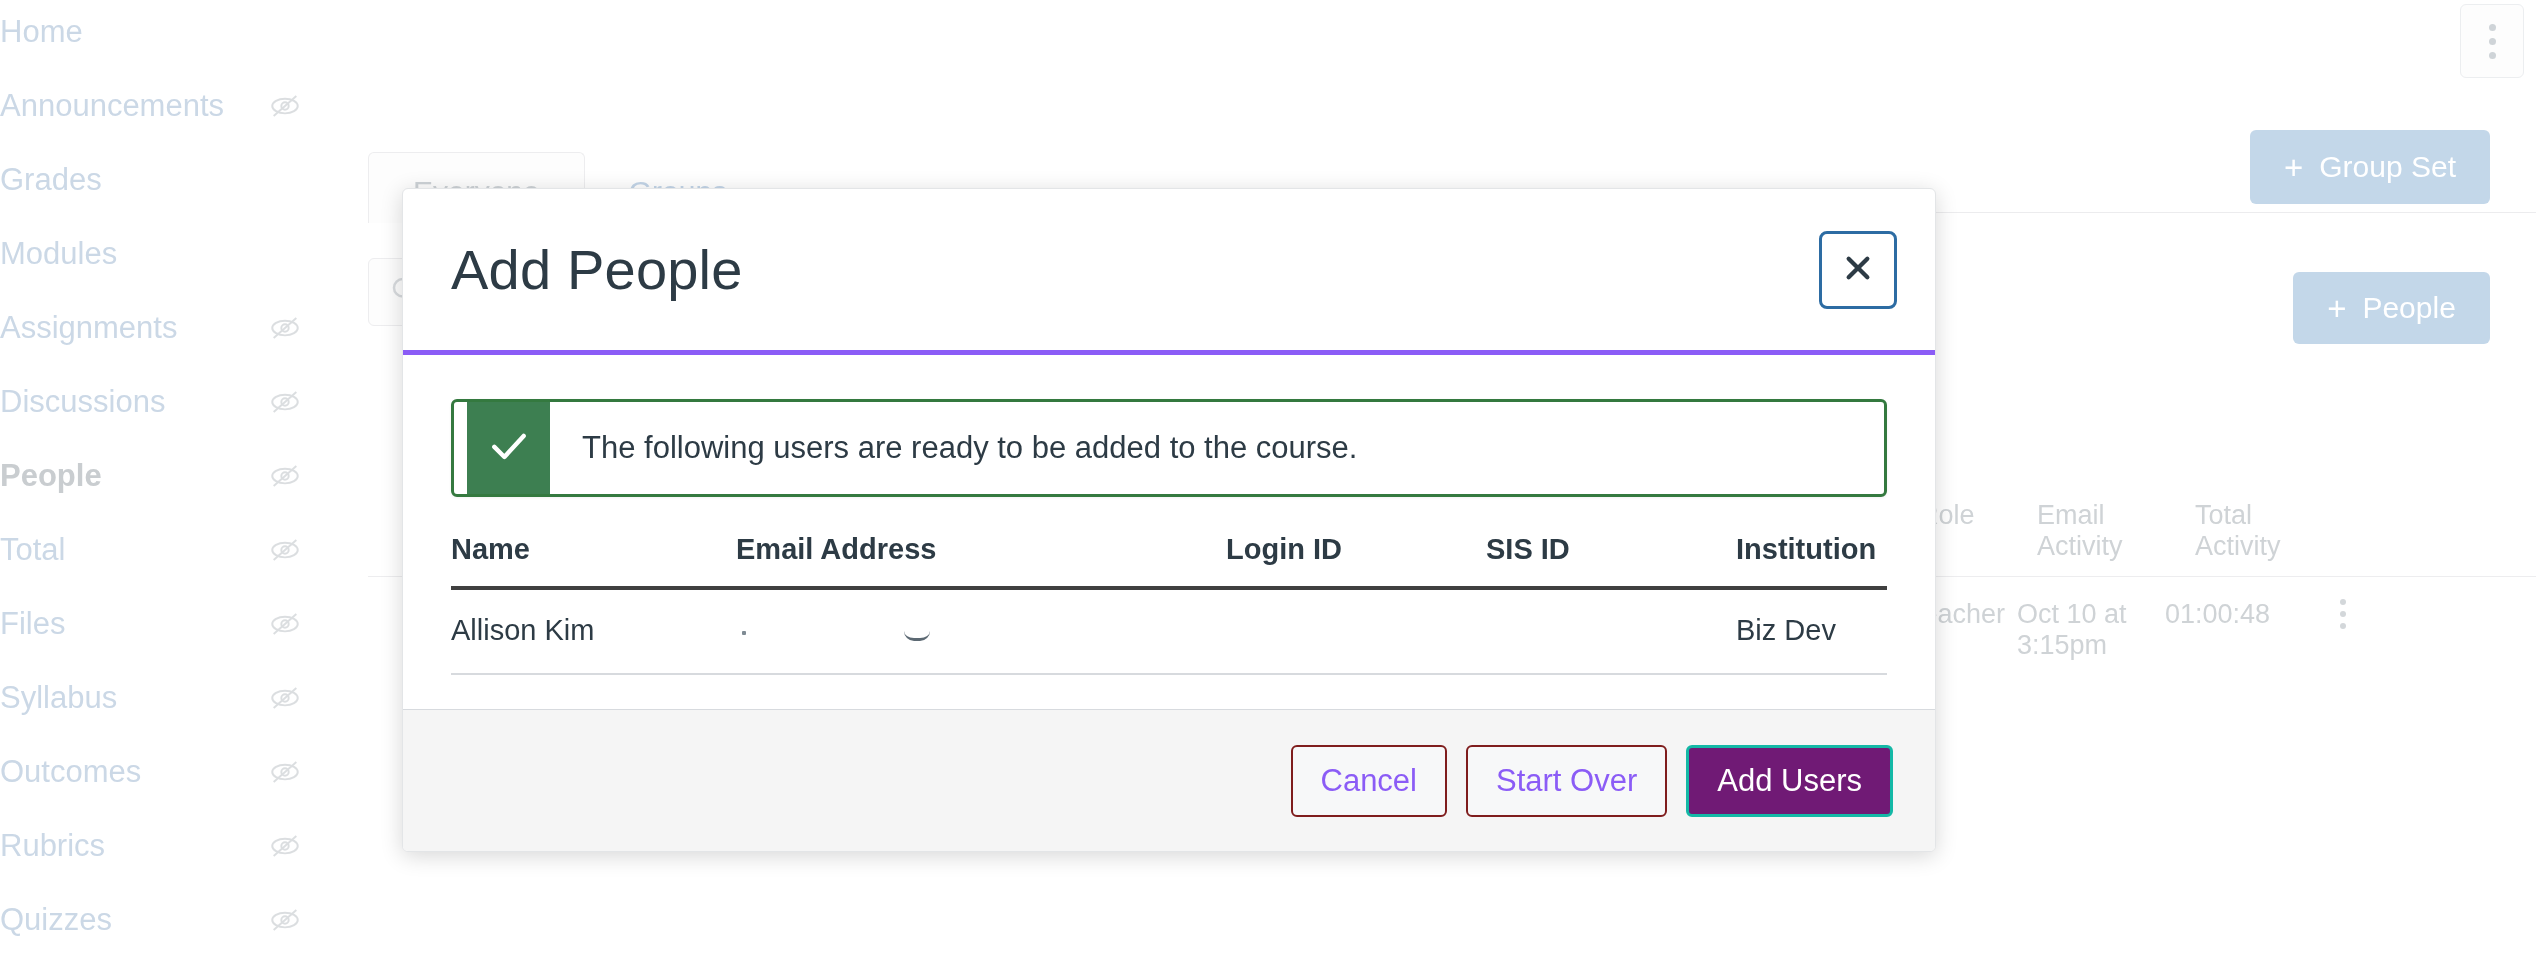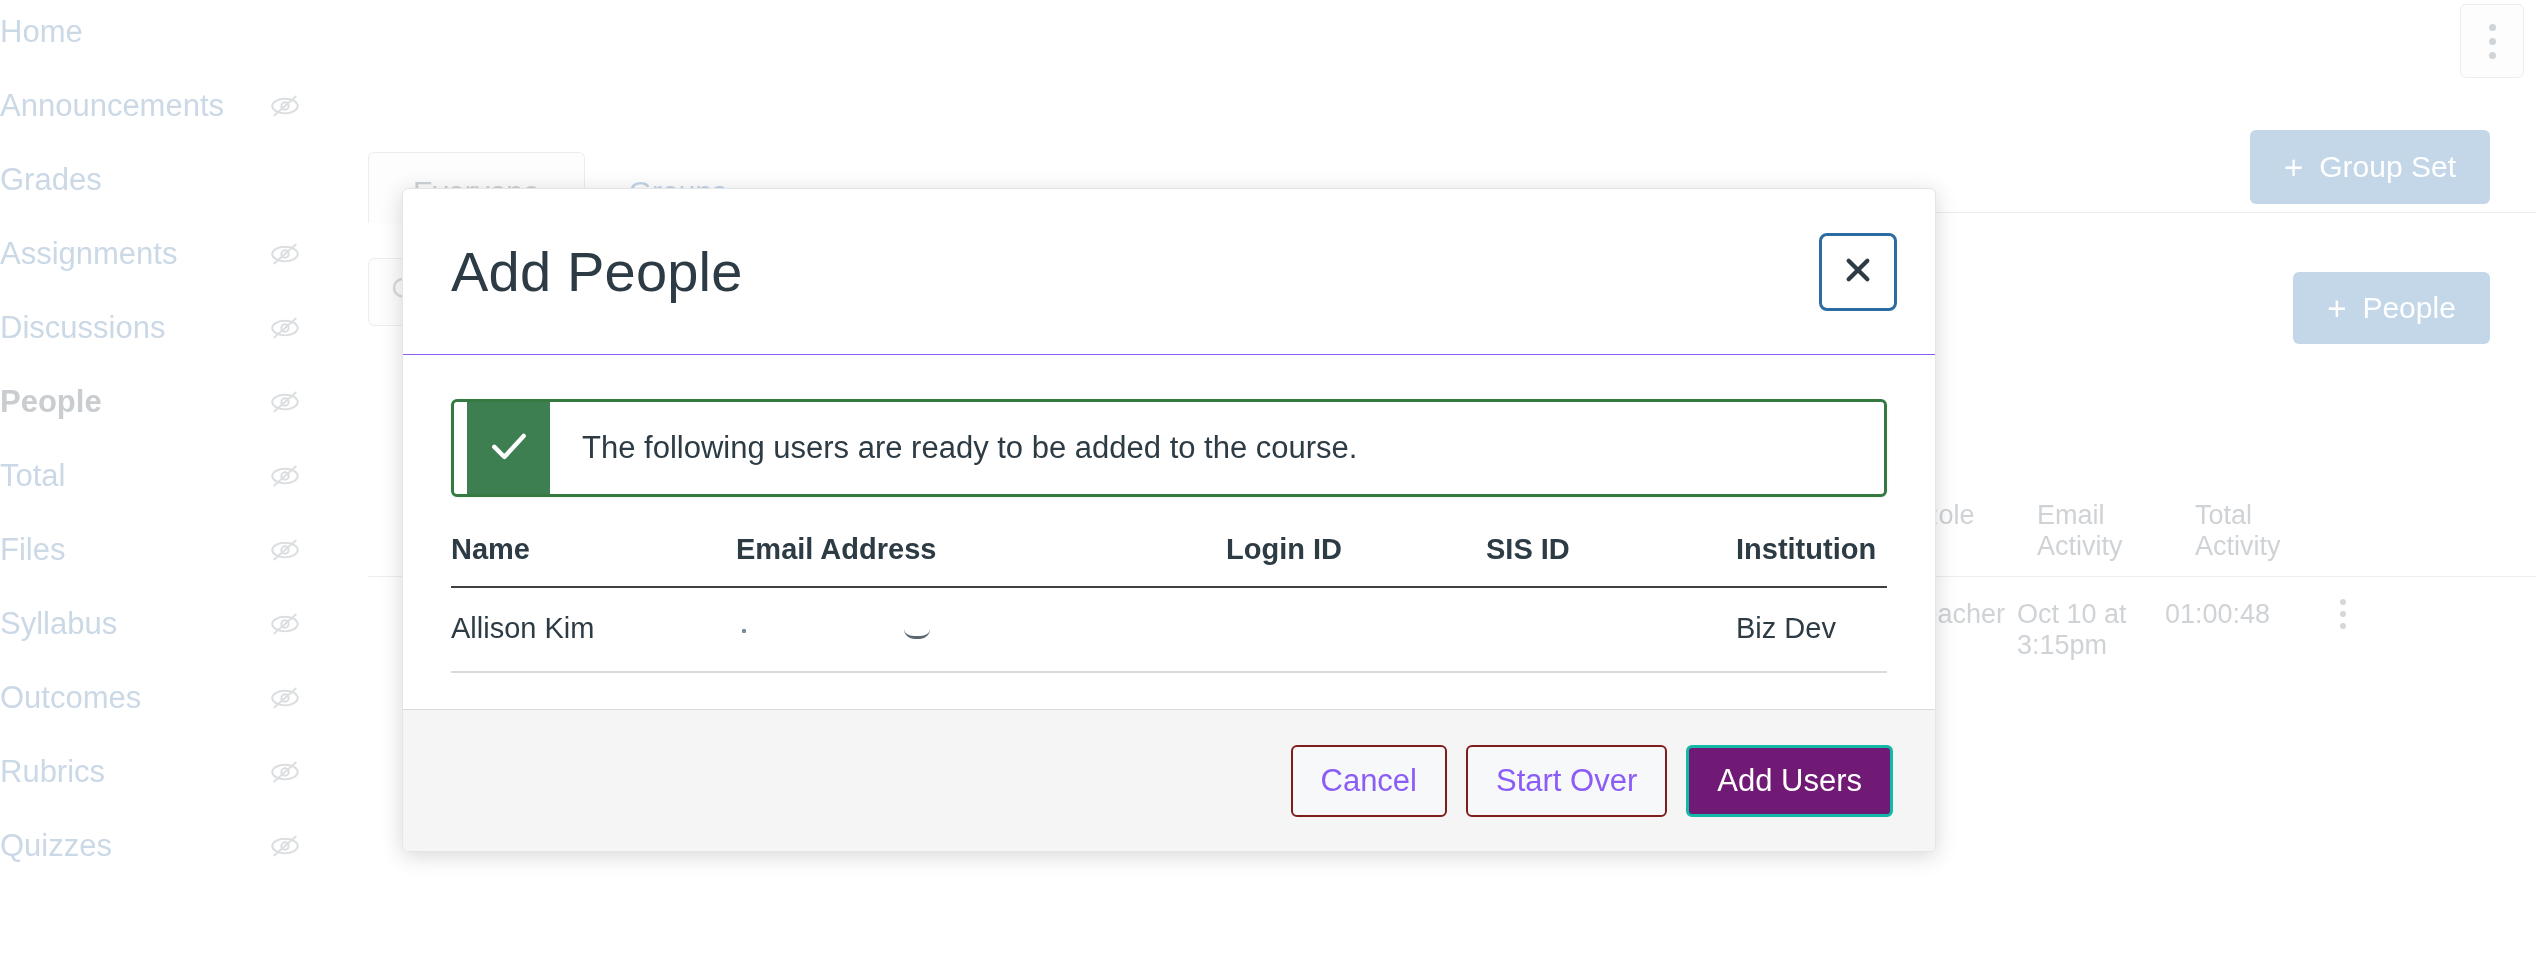--- a/index.html
+++ b/index.html
@@ -215,21 +215,21 @@
     box-shadow: 0 4px 22px rgba(0,0,0,.16);
     display: flex;
     flex-direction: column;
     overflow: hidden;
   }
 
   #modal-header {
     position: relative;
     flex: 0 0 auto;
     height: 166px;
-    border-bottom: 1px solid #8b5cf6;
+    border-bottom: 5px solid #8b5cf6;
     display: flex;
     align-items: center;
     padding: 0 38px 0 48px;
     box-sizing: border-box;
   }
   #modal-title {
     font-size: 56px;
     color: #2d3b45;
     font-weight: normal;
     margin: 0;
@@ -291,21 +291,21 @@
     border-collapse: collapse;
     margin-top: 36px;
     font-size: 29px;
     color: #2d3b45;
     table-layout: fixed;
   }
   #users-table th {
     text-align: left;
     font-weight: bold;
     padding: 0 0 20px 0;
-    border-bottom: 2px solid #404040;
+    border-bottom: 4px solid #404040;
     white-space: nowrap;
   }
   #users-table td {
     padding: 24px 0 26px 0;
     border-bottom: 2px solid #d7dade;
     vertical-align: middle;
     white-space: nowrap;
   }
   #users-table td.cell-name { font-weight: normal; }
   .col-name { width: 285px; }
@@ -393,20 +393,23 @@
             <circle cx="12" cy="12" r="2.6"></circle>
             <line x1="4" y1="19" x2="20" y2="5"></line>
           </svg>
         </span>
     </div>
 
     <div class="nav-item">
       <span class="nav-label">Grades</span>
     </div>
 
+    <div class="nav-item">
+      <span class="nav-label">Modules</span>
+    </div>
 
     <div class="nav-item">
       <span class="nav-label">Assignments</span>
       <span class="eye-off-icon">
           <svg viewBox="0 0 24 24" fill="none" stroke="#b9bec3" stroke-width="1.4">
             <ellipse cx="12" cy="12" rx="9" ry="5.2"></ellipse>
             <circle cx="12" cy="12" r="2.6"></circle>
             <line x1="4" y1="19" x2="20" y2="5"></line>
           </svg>
         </span>

